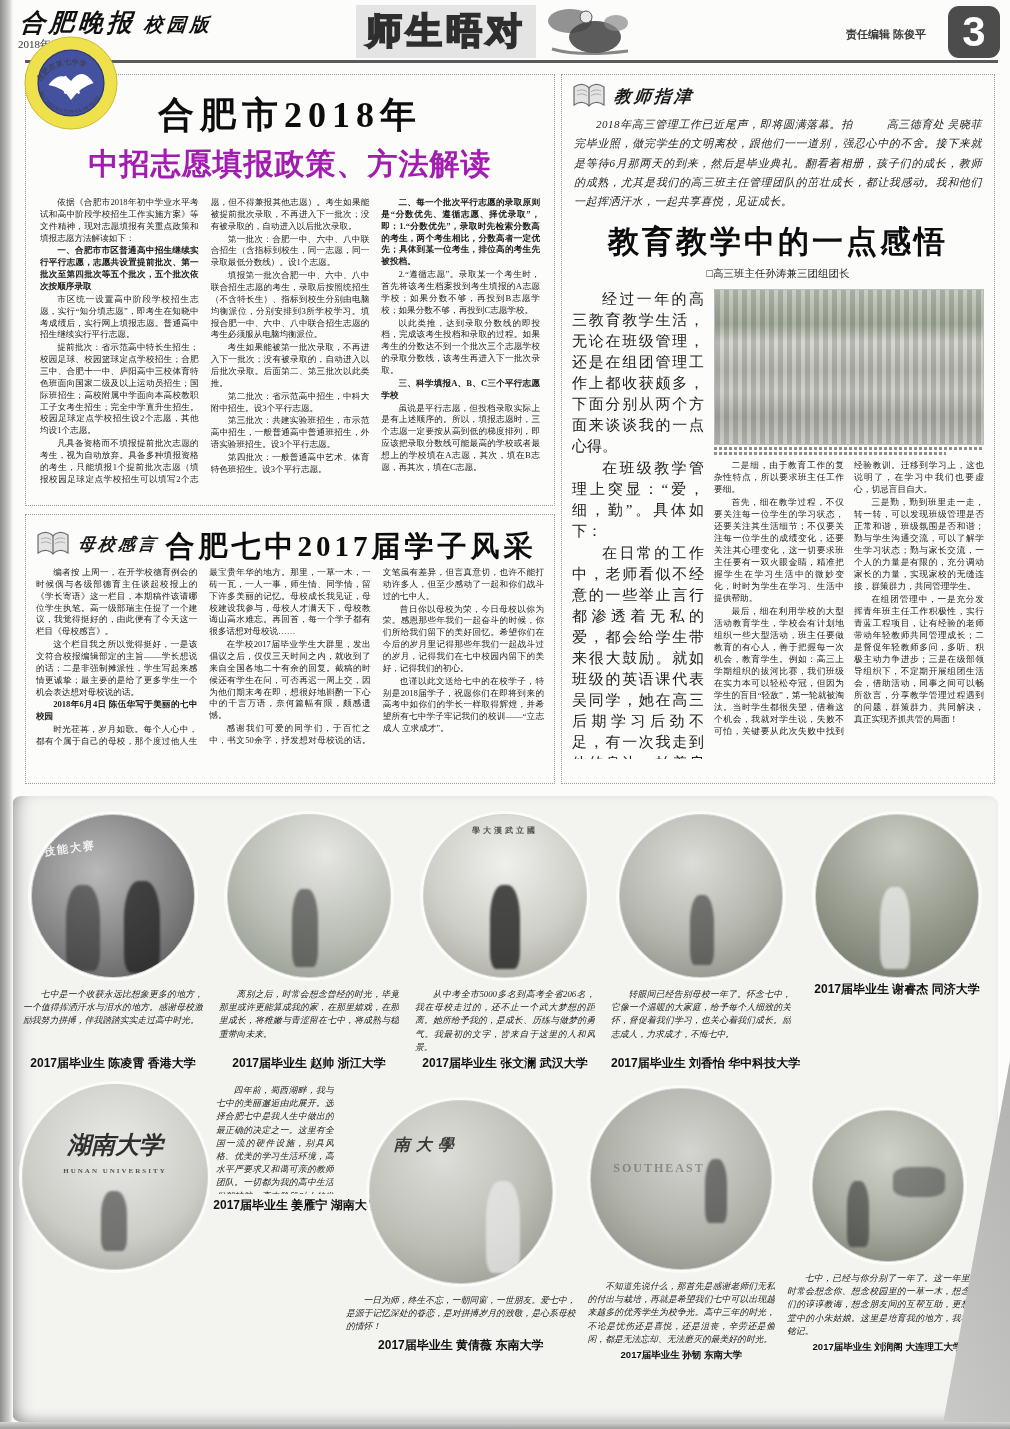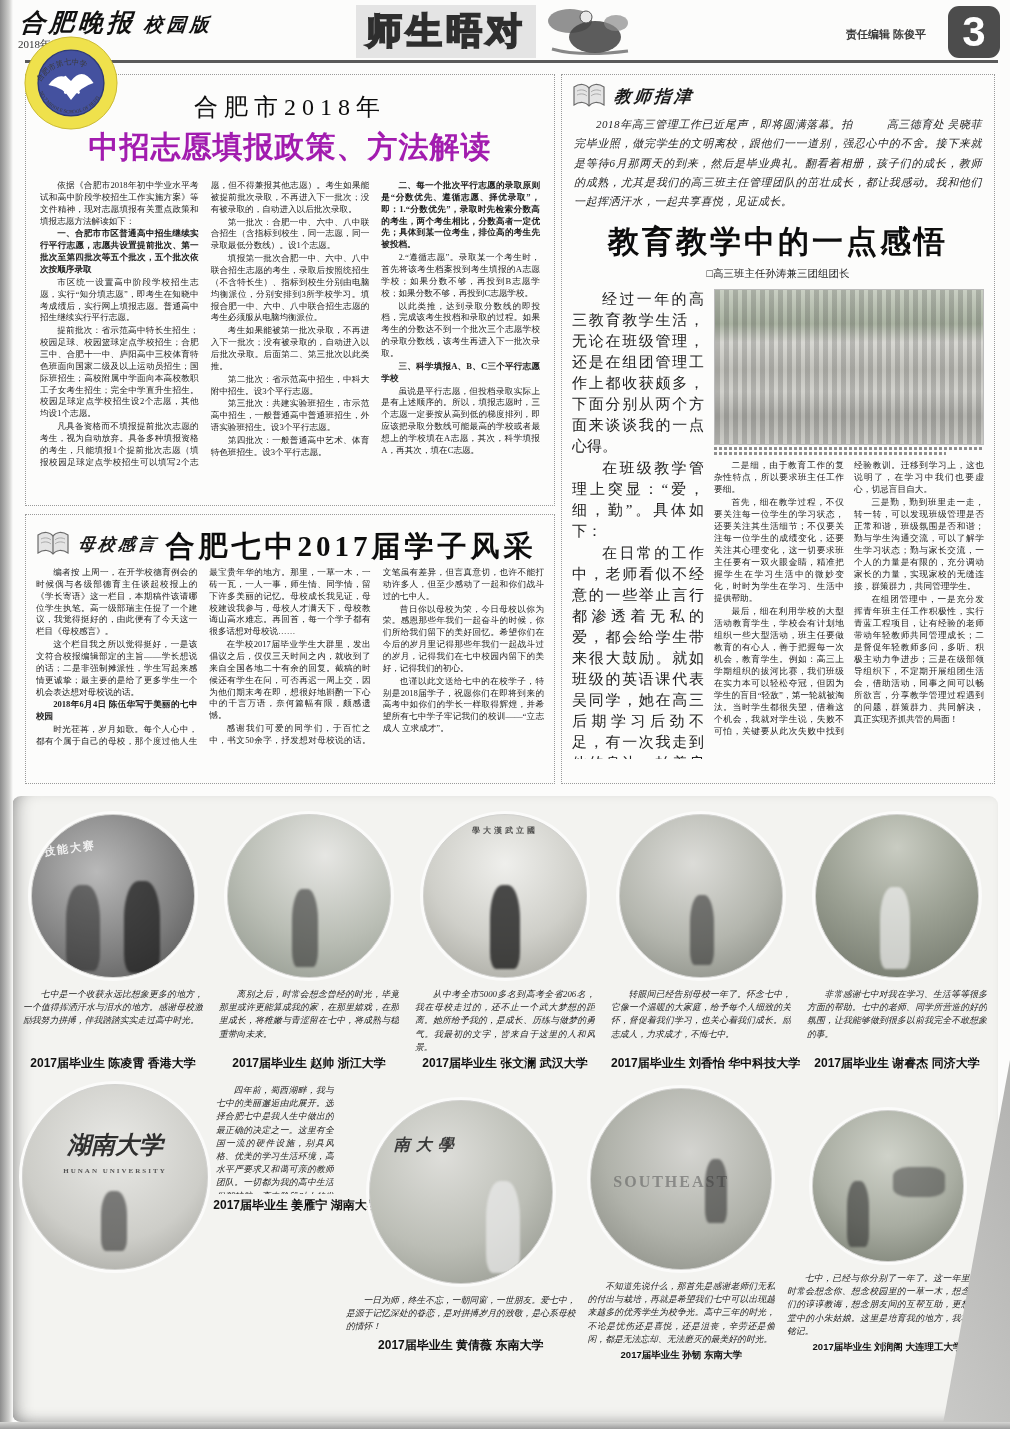--- a/index.html
+++ b/index.html
@@ -28,21 +28,21 @@
   .page-number{position:absolute;right:10px;top:6px;width:52px;height:52px;background:#4c4c4c;border-radius:11px;
         color:#fff;font-size:42px;font-weight:900;display:flex;align-items:center;justify-content:center;
         font-family:"Liberation Sans","DejaVu Sans",sans-serif;z-index:5;}
 
   
   .artbox{position:absolute;border:1px dotted #9a9a9a;background:#fcfcfb;box-sizing:border-box;}
   #article1{left:25px;top:74px;width:530px;height:432px;padding:6px 14px;}
   #article2{left:561px;top:74px;width:434px;height:710px;padding:8px 10px;}
   #article3{left:25px;top:514px;width:530px;height:270px;padding:6px 10px;}
 
-  .a1-title1{text-align:center;font-size:24px;font-weight:400;letter-spacing:6px;margin-top:10px;color:#0d0d0d;}
+  .a1-title1{text-align:center;font-size:36px;font-weight:700;letter-spacing:6px;margin-top:10px;color:#0d0d0d;}
   .a1-title2{text-align:center;font-size:30px;font-weight:900;letter-spacing:1px;margin:4px 0 12px;color:#a21caf;}
 
   .body-cols3{column-count:3;column-gap:12px;overflow:hidden;font-size:8.6px;line-height:1.38;text-align:justify;}
   #article1 .body-cols3{height:298px;}
   #article3 .body-cols3{height:196px;}
   .body-cols3 p,.a2-cols p,.a2-leftcol p{margin:0 0 1px;text-indent:2em;}
   p.strongline{font-weight:bold;text-indent:2em;}
 
   .badge-row{display:flex;align-items:center;gap:8px;}
   .book-icon{width:34px;height:26px;flex:0 0 auto;}
@@ -155,21 +155,21 @@
       <p>第一批次：合肥一中、六中、八中联合招生（含指标到校生，同一志愿，同一录取最低分数线）。设1个志愿。</p>
       <p>填报第一批次合肥一中、六中、八中联合招生志愿的考生，录取后按照统招生（不含特长生）、指标到校生分别由电脑均衡派位，分别安排到3所学校学习。填报合肥一中、六中、八中联合招生志愿的考生必须服从电脑均衡派位。</p>
       <p>考生如果能被第一批次录取，不再进入下一批次；没有被录取的，自动进入以后批次录取。后面第二、第三批次以此类推。</p>
       <p>第二批次：省示范高中招生，中科大附中招生。设3个平行志愿。</p>
       <p>第三批次：共建实验班招生，市示范高中招生，一般普通高中普通班招生，外语实验班招生。设3个平行志愿。</p>
       <p>第四批次：一般普通高中艺术、体育特色班招生。设3个平行志愿。</p>
       <p class="strongline">二、每一个批次平行志愿的录取原则是“分数优先、遵循志愿、择优录取”，即：1.“分数优先”，录取时先检索分数高的考生，两个考生相比，分数高者一定优先；具体到某一位考生，排位高的考生先被投档。</p>
       <p>2.“遵循志愿”。录取某一个考生时，首先将该考生档案投到考生填报的A志愿学校；如果分数不够，再投到B志愿学校；如果分数不够，再投到C志愿学校。</p>
       <p>以此类推，达到录取分数线的即投档，完成该考生投档和录取的过程。如果考生的分数达不到一个批次三个志愿学校的录取分数线，该考生再进入下一批次录取。</p>
       <p class="strongline">三、科学填报A、B、C三个平行志愿学校</p>
-      <p>虽说是平行志愿，但投档录取实际上是有上述顺序的。所以，填报志愿时，三个志愿一定要按从高到低的梯度排列，即应该把录取分数线可能最高的学校或者最想上的学校填在A志愿，其次，科学填报A，再其次，填在C志愿。</p>
+      <p>虽说是平行志愿，但投档录取实际上是有上述顺序的。所以，填报志愿时，三个志愿一定要按从高到低的梯度排列，即应该把录取分数线可能最高的学校或者最想上的学校填在A志愿，其次，填在B志愿，再其次，填在C志愿。</p>
 
     </div>
   </div>
 
   <div id="article2" class="artbox">
     <div class="badge-row">
       <svg class="book-icon" viewBox="0 0 34 26">
         <path d="M2 4 C8 0 14 1 17 5 C20 1 26 0 32 4 L32 22 C26 18 20 19 17 23 C14 19 8 18 2 22 Z" fill="#e4e4e4" stroke="#6a6a6a" stroke-width="1.2"></path>
         <line x1="17" y1="5" x2="17" y2="23" stroke="#6a6a6a" stroke-width="1.2"></line>
         <path d="M5 8 C9 6 13 7 15 9 M5 12 C9 10 13 11 15 13 M19 9 C21 7 25 6 29 8 M19 13 C21 11 25 10 29 12" stroke="#9a9a9a" stroke-width="0.8" fill="none"></path>
@@ -263,21 +263,20 @@
           <div class="figure" style="width:24px;height:70px;left:70px;bottom:12px;"></div>
         </div>
         <div class="quote">转眼间已经告别母校一年了。怀念七中，它像一个温暖的大家庭，给予每个人细致的关怀，督促着我们学习，也关心着我们成长。励志成人，力求成才，不悔七中。</div>
         <div class="grad-name">2017届毕业生 刘香怡 华中科技大学</div>
       </div>
 
       <div class="grad-card">
         <div class="ph-circle r1c" style="background:radial-gradient(circle at 50% 20%,#c9ccc2,#9ba093 50%,#6f7468);">
           <div class="figure" style="width:30px;height:82px;left:64px;bottom:8px;background:rgba(245,245,245,.65);"></div>
         </div>
-        <div class="quote">非常感谢七中对我在学习、生活等等很多方面的帮助。七中的老师、同学所营造的好的氛围，让我能够做到很多以前我完全不敢想象的事。</div>
         <div class="grad-name">2017届毕业生 谢睿杰 同济大学</div>
       </div>
     </div>
 
     <div class="grad-row2">
 
       <div class="r2card1">
         <div class="ph-circle" style="background:radial-gradient(circle at 50% 35%,#e9e9e6,#cdcdc8 60%,#9d9d97);text-align:right;">
           <div class="ph-label" style="top:44px;left:50%;transform:translateX(-50%);font-size:24px;font-style:italic;color:#2f2f2f;">湖南大学</div>
           <div class="ph-label" style="top:82px;left:50%;transform:translateX(-50%);font-size:7px;letter-spacing:2px;color:#55555;color:#555;">HUNAN UNIVERSITY</div>
@@ -291,21 +290,21 @@
         <div class="ph-circle" style="background:radial-gradient(circle at 40% 30%,#dededa,#bcbeb6 55%,#8d9087);">
           <div class="ph-label" style="top:34px;left:24px;font-size:16px;font-style:italic;color:#3a3a3a;letter-spacing:6px;">南大學</div>
           <div class="figure" style="width:34px;height:92px;right:32px;bottom:10px;background:rgba(235,235,235,.7);"></div>
         </div>
         <div class="quote">一日为师，终生不忘，一朝同窗，一世朋友。爱七中，是源于记忆深处的眷恋，是对拼搏岁月的致敬，是心系母校的情怀！</div>
         <div class="grad-name">2017届毕业生 黄倩薇 东南大学</div>
       </div>
 
       <div class="r2card3">
         <div class="ph-circle" style="width:180px;height:180px;background:radial-gradient(circle at 55% 35%,#d4d4d0,#b0b2aa 55%,#84867e);">
-          <div class="ph-label" style="top:84px;left:22px;font-size:16px;letter-spacing:2px;color:rgba(90,90,90,.55);">SOUTHEAST</div>
+          <div class="ph-label" style="top:72px;left:22px;font-size:12px;letter-spacing:2px;color:rgba(90,90,90,.55);">SOUTHEAST</div>
           <div class="figure" style="width:22px;height:64px;right:44px;top:70px;"></div>
         </div>
         <div class="quote">不知道先说什么，那首先是感谢老师们无私的付出与栽培，再就是希望我们七中可以出现越来越多的优秀学生为校争光。高中三年的时光，不论是忧伤还是喜悦，还是沮丧，辛劳还是偷闲，都是无法忘却、无法磨灭的最美好的时光。</div>
         <div class="grad-name" style="font-size:9.5px">2017届毕业生 孙韧 东南大学</div>
       </div>
 
       <div class="r2card4">
         <div class="ph-circle" style="background:radial-gradient(circle at 50% 30%,#cfd2c9,#a8aca1 55%,#757a6e);">
           <div class="figure" style="width:22px;height:66px;left:34px;bottom:14px;"></div>
           <div class="figure" style="width:52px;height:30px;right:18px;top:56px;border-radius:30%;background:rgba(60,60,60,.5);"></div>

